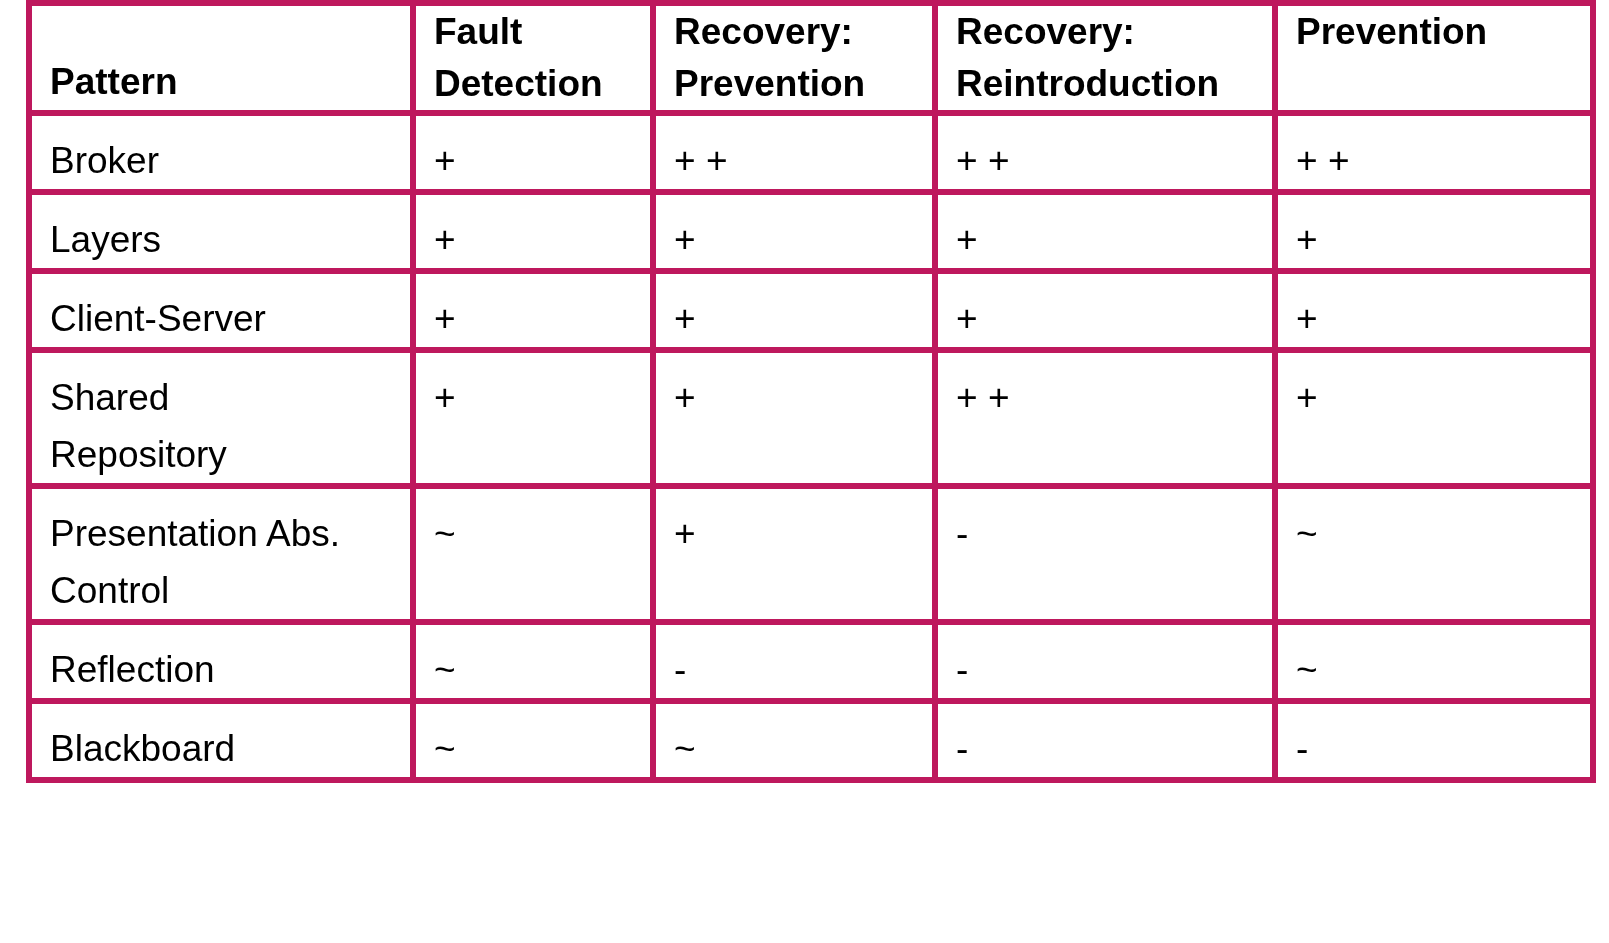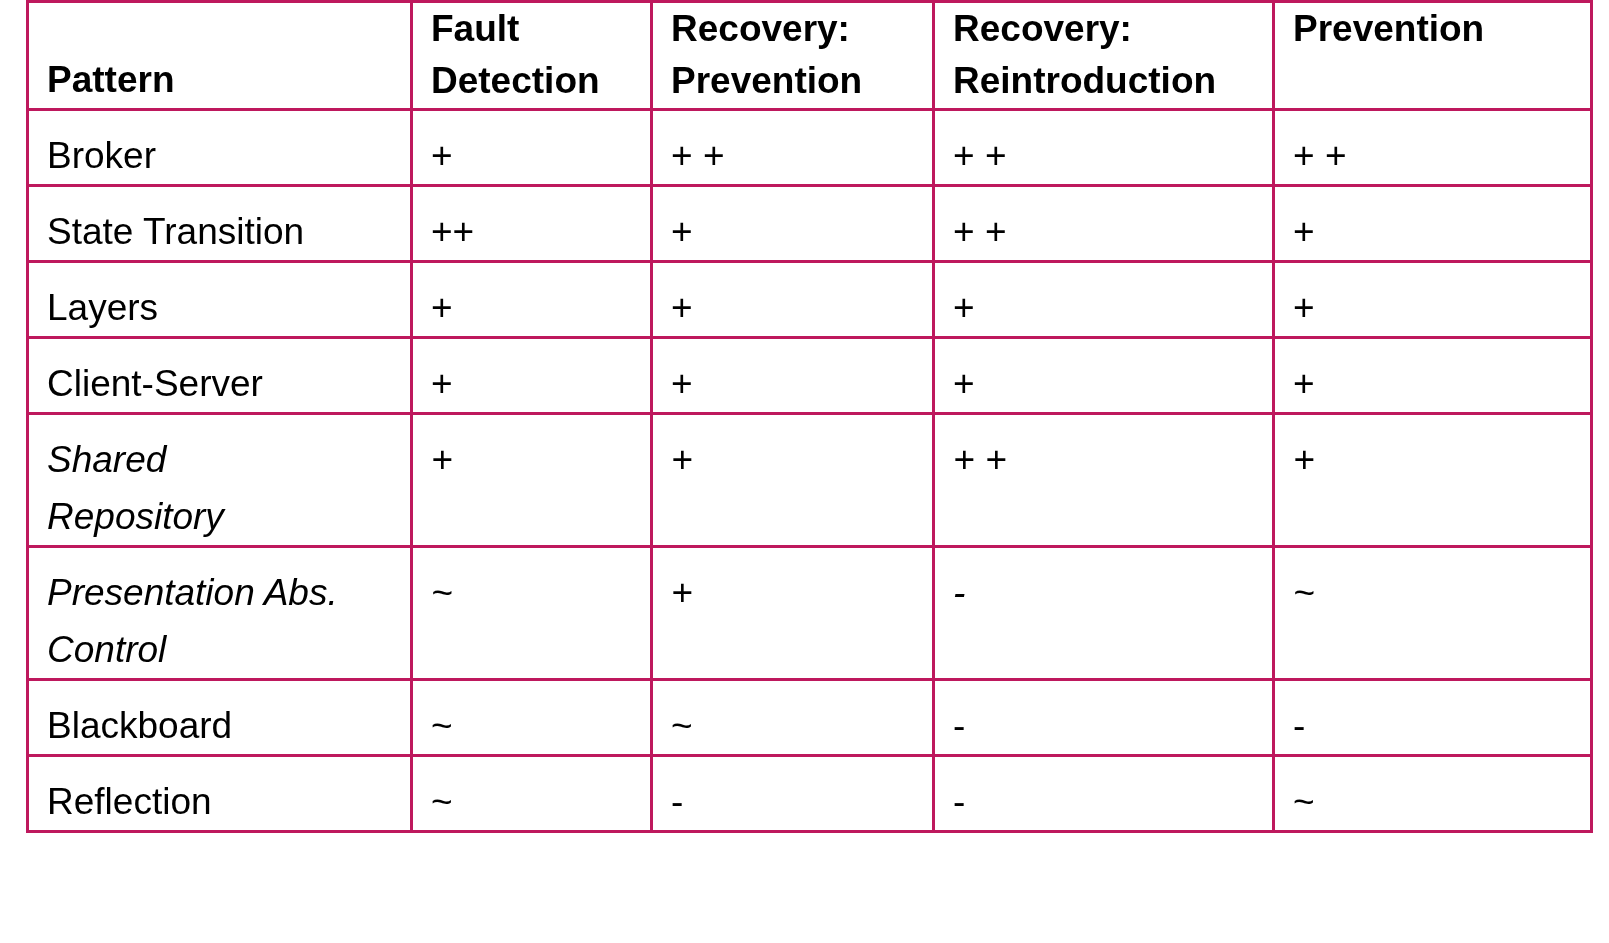--- a/index.html
+++ b/index.html
@@ -30,21 +30,21 @@
   }
 
   table.pattern-table col.c-pattern   { width: 384px; }
   table.pattern-table col.c-fault     { width: 240px; }
   table.pattern-table col.c-prep      { width: 282px; }
   table.pattern-table col.c-reintro   { width: 340px; }
   table.pattern-table col.c-prev      { width: 318px; }
 
   table.pattern-table th,
   table.pattern-table td {
-    border: 3px solid #be185d;
+    border: 6px solid #be185d;
     vertical-align: top;
     text-align: left;
     padding: 3px 0 3px 18px;
     font-size: 37px;
     line-height: 58px;
     font-weight: normal;
     white-space: normal;
     word-wrap: break-word;
   }
 
@@ -69,21 +69,20 @@
   
   table.pattern-table tbody td {
     height: 58px;
     box-sizing: border-box;
     padding-top: 16px;
     padding-bottom: 0;
     line-height: 58px;
   }
   table.pattern-table tbody tr.two-line td {
     height: 115px;
-    font-style: italic;
   }
   table.pattern-table tbody td .cell-text {
     display: block;
     line-height: 57px;
   }
   table.pattern-table tbody td.mark {
     letter-spacing: 0px;
   }
   table.pattern-table tbody td.mark .cell-text {
     font-size: 37px;
@@ -141,37 +140,20 @@
           </td>
           <td class="mark">
             <span class="cell-text">+ +</span>
           </td>
           <td class="mark">
             <span class="cell-text">+ +</span>
           </td>
         </tr>
         <tr>
           <td>
-            <span class="cell-text">State Transition</span>
-          </td>
-          <td class="mark">
-            <span class="cell-text">++</span>
-          </td>
-          <td class="mark">
-            <span class="cell-text">+</span>
-          </td>
-          <td class="mark">
-            <span class="cell-text">+ +</span>
-          </td>
-          <td class="mark">
-            <span class="cell-text">+</span>
-          </td>
-        </tr>
-        <tr>
-          <td>
             <span class="cell-text">Layers</span>
           </td>
           <td class="mark">
             <span class="cell-text">+</span>
           </td>
           <td class="mark">
             <span class="cell-text">+</span>
           </td>
           <td class="mark">
             <span class="cell-text">+</span>
@@ -228,47 +210,47 @@
           </td>
           <td class="mark">
             <span class="cell-text">-</span>
           </td>
           <td class="mark">
             <span class="cell-text">~</span>
           </td>
         </tr>
         <tr>
           <td>
+            <span class="cell-text">Reflection</span>
+          </td>
+          <td class="mark">
+            <span class="cell-text">~</span>
+          </td>
+          <td class="mark">
+            <span class="cell-text">-</span>
+          </td>
+          <td class="mark">
+            <span class="cell-text">-</span>
+          </td>
+          <td class="mark">
+            <span class="cell-text">~</span>
+          </td>
+        </tr>
+        <tr>
+          <td>
             <span class="cell-text">Blackboard</span>
           </td>
           <td class="mark">
             <span class="cell-text">~</span>
           </td>
           <td class="mark">
             <span class="cell-text">~</span>
           </td>
           <td class="mark">
             <span class="cell-text">-</span>
           </td>
           <td class="mark">
             <span class="cell-text">-</span>
-          </td>
-        </tr>
-        <tr>
-          <td>
-            <span class="cell-text">Reflection</span>
-          </td>
-          <td class="mark">
-            <span class="cell-text">~</span>
-          </td>
-          <td class="mark">
-            <span class="cell-text">-</span>
-          </td>
-          <td class="mark">
-            <span class="cell-text">-</span>
-          </td>
-          <td class="mark">
-            <span class="cell-text">~</span>
           </td>
         </tr>
       </tbody>
   </table>
 </div>
 
 </body></html>

